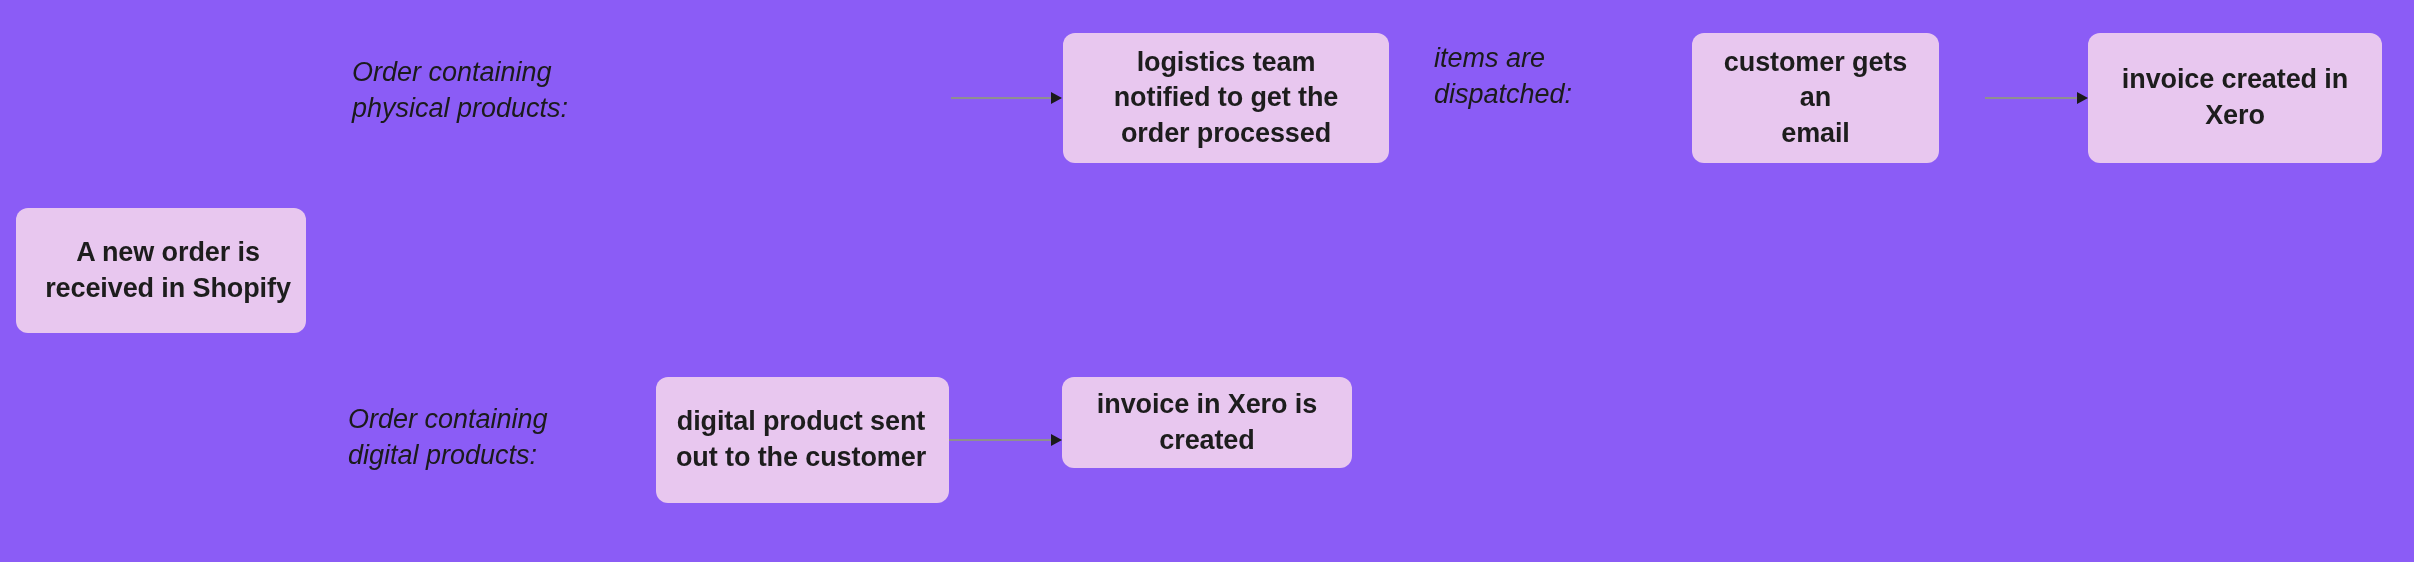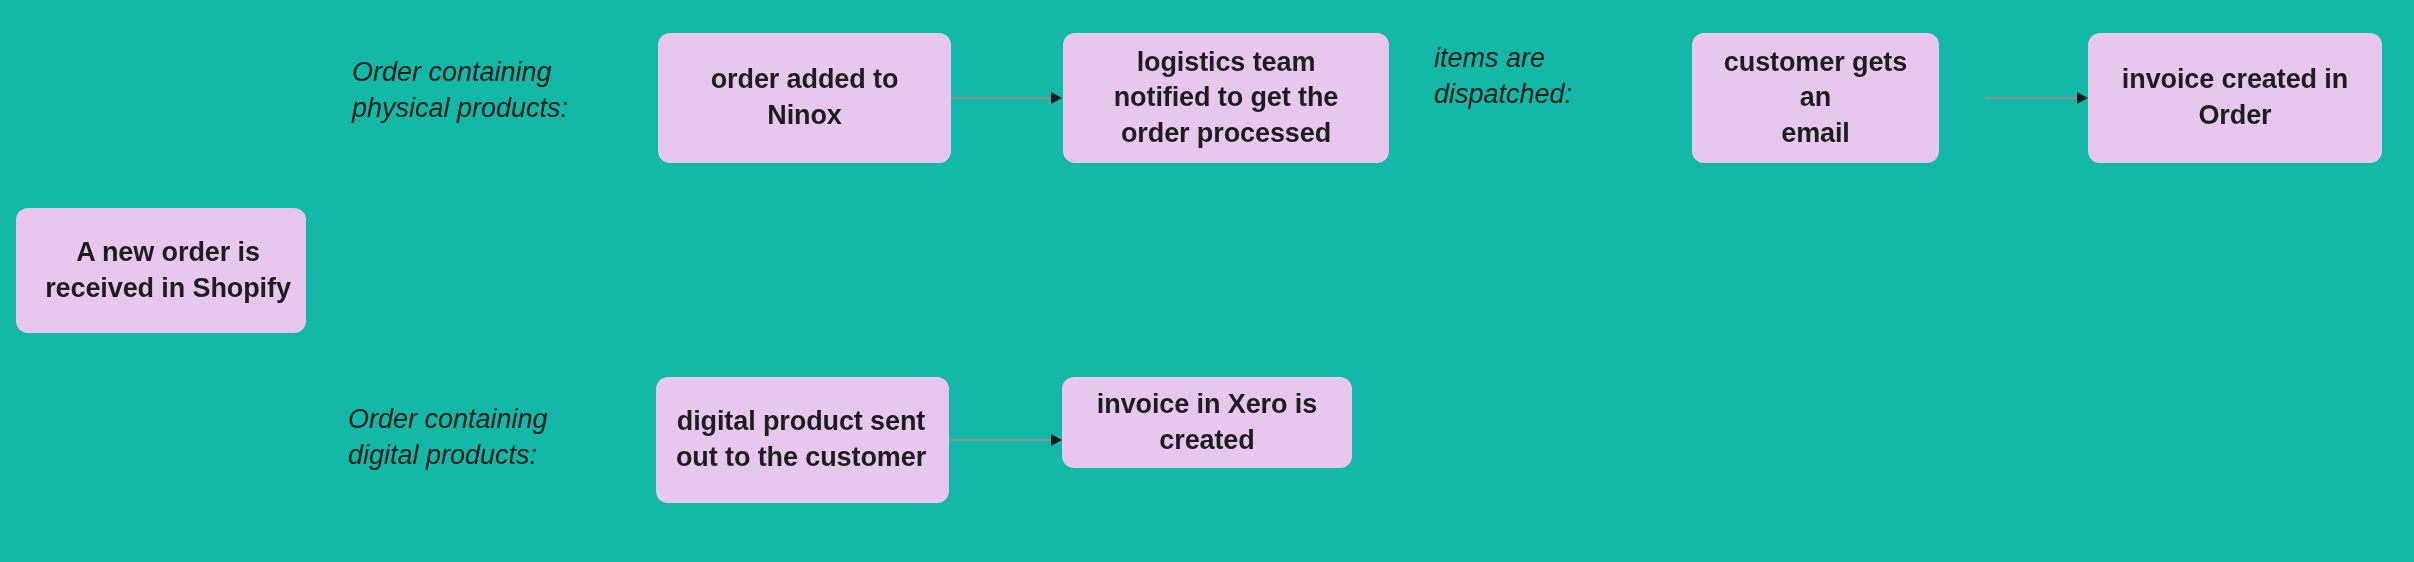--- a/index.html
+++ b/index.html
@@ -9,21 +9,21 @@
     background: #ffffff;
   }
   body {
     font-family: "Liberation Sans", sans-serif;
     -webkit-font-smoothing: antialiased;
   }
   #canvas {
     position: relative;
     width: 2414px;
     height: 562px;
-    background: #14b8a6;
+    background: #8b5cf6;
     overflow: hidden;
   }
   .node {
     position: absolute;
     box-sizing: border-box;
     background: #e8c7ef;
     border-radius: 12px;
     display: flex;
     align-items: center;
     justify-content: center;
@@ -69,24 +69,20 @@
   }
 </style>
 </head>
 <body>
 
 <div id="canvas">
 
   <div class="edge-label" style="left:352px; top:55px; width:300px;">Order containing
 physical products:</div>
 
-  <div class="node" style="left:658px; top:33px; width:293px; height:130px;">
-    <span class="node-text">order added to
-Ninox</span>
-  </div>
 
   <div class="connector" style="left:951px; top:97px; width:110px;">
     <span class="arrowhead"></span>
   </div>
 
   <div class="node" style="left:1063px; top:33px; width:326px; height:130px;">
     <span class="node-text">logistics team
 notified to get the
 order processed</span>
   </div>
@@ -98,21 +94,21 @@
     <span class="node-text">customer gets an
 email</span>
   </div>
 
   <div class="connector" style="left:1985px; top:97px; width:102px;">
     <span class="arrowhead"></span>
   </div>
 
   <div class="node" style="left:2088px; top:33px; width:294px; height:130px;">
     <span class="node-text">invoice created in
-Order</span>
+Xero</span>
   </div>
 
   <div class="node" style="left:16px; top:208px; width:290px; height:125px;padding-left:28px;">
     <span class="node-text">A new order is
 received in Shopify</span>
   </div>
 
   <div class="edge-label" style="left:348px; top:402px; width:300px;">Order containing
 digital products:</div>
 

